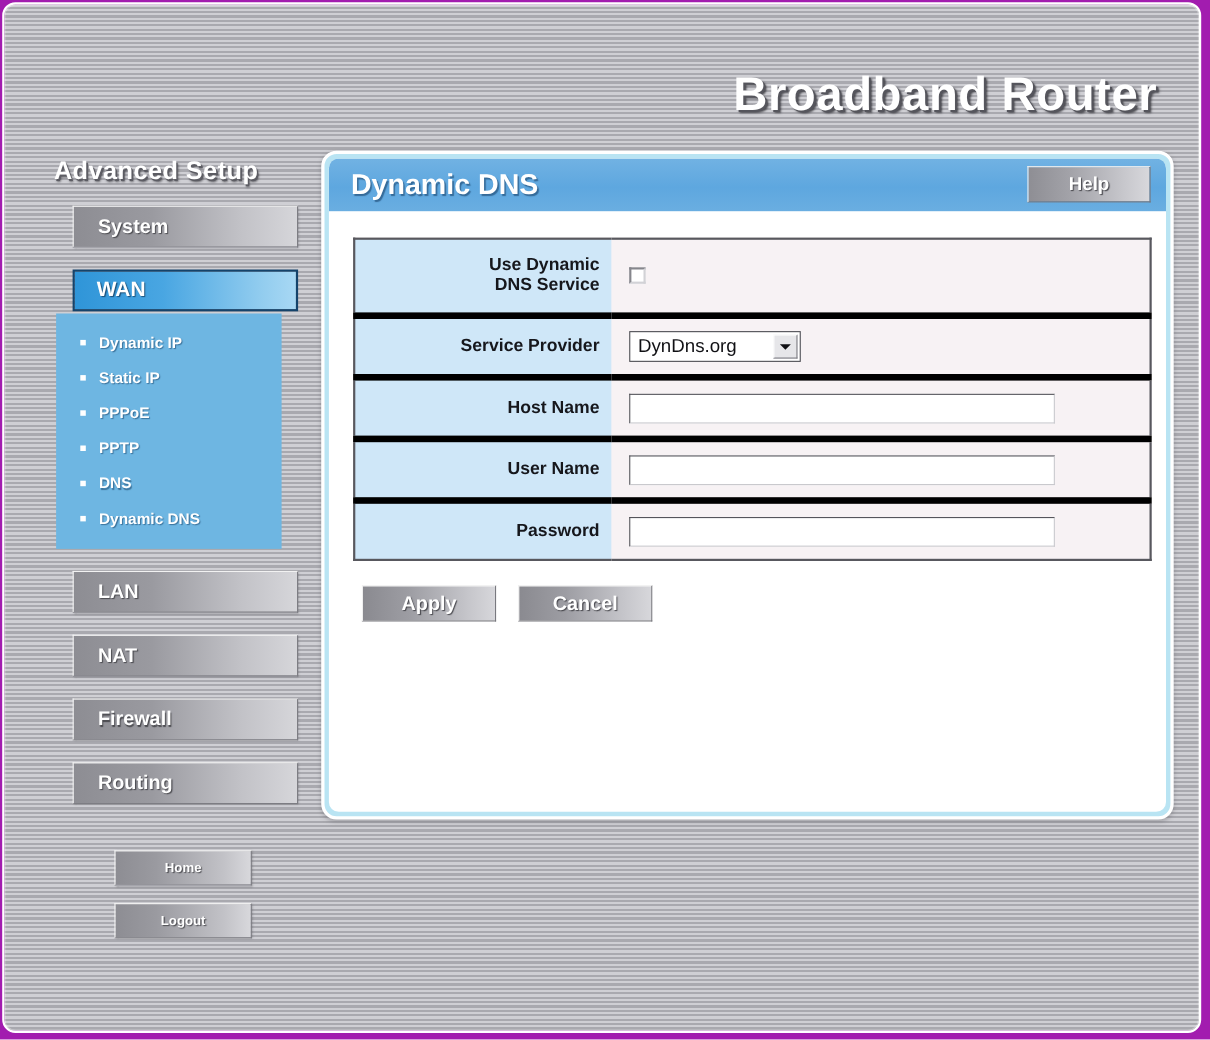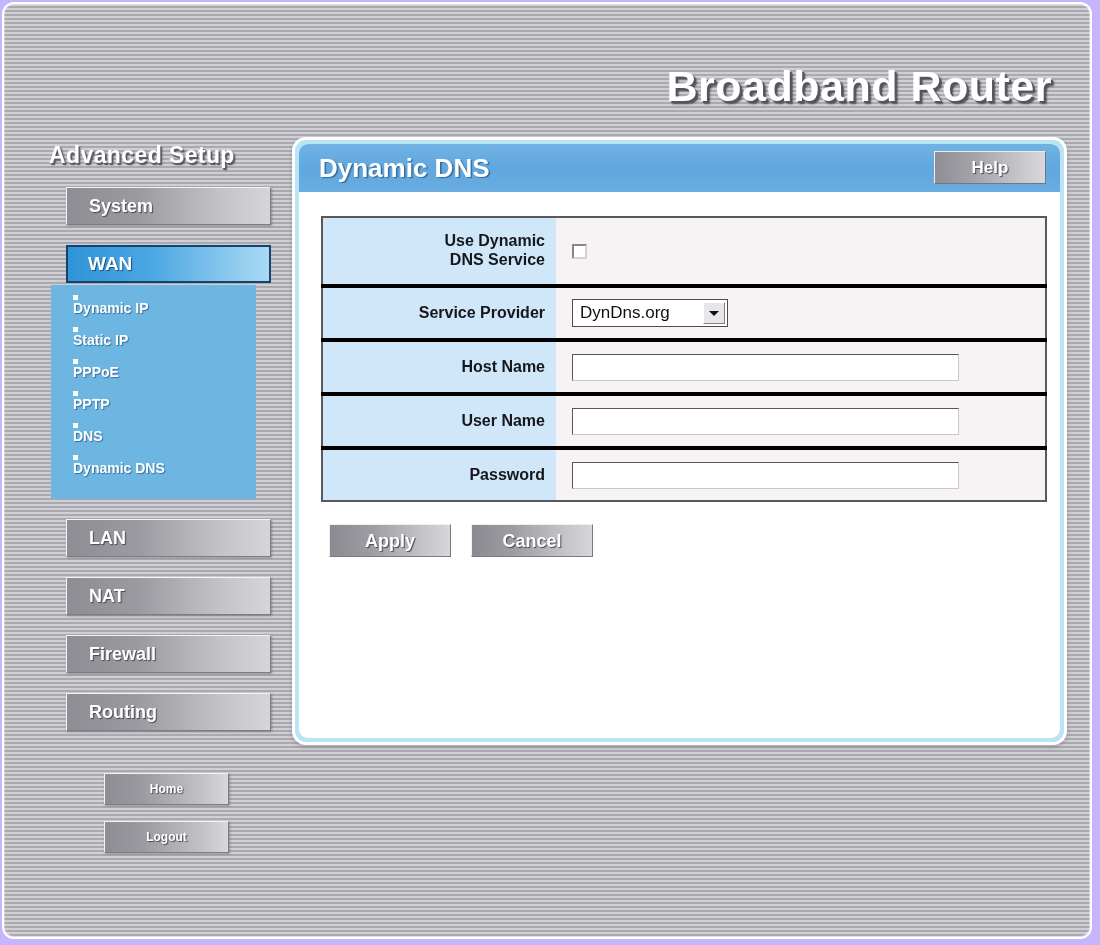--- a/index.html
+++ b/index.html
@@ -12,21 +12,21 @@
     font-family: "Liberation Sans", sans-serif;
     -webkit-font-smoothing: none;
   }
 
   
   #screen {
     position: relative;
     width: 1100px;
     height: 945px;
     overflow: hidden;
-    background: #c4b5fd;
+    background: #a21caf;
   }
 
   .window-frame {
     position: absolute;
     left: 2px;
     top: 2px;
     width: 1090px;
     height: 937px;
     border: 2px solid #ffffff;
     border-radius: 12px;
@@ -125,24 +125,24 @@
   
   .submenu {
     width: 205px;
     margin: -18px 0 20px 4px;
     padding: 10px 0 12px 0;
     background: #6eb6e2;
     box-sizing: border-box;
   }
   .submenu-item {
     display: flex;
+    align-items: center;
     height: 32px;
     padding-left: 22px;
     cursor: pointer;
-    flex-direction: column;
   }
   .submenu-bullet {
     width: 5px;
     height: 5px;
     background: #ffffff;
     margin-right: 12px;
     flex: 0 0 auto;
   }
   .submenu-label {
     font-size: 14px;
@@ -257,21 +257,21 @@
     width: 726px;
     border: 2px solid #58585e;
     border-collapse: collapse;
     background: #f7f2f4;
     table-layout: fixed;
   }
   .form-table tr { background: transparent; }
   .form-table td {
     padding: 0;
     vertical-align: middle;
-    border-bottom: 4px solid #000000;
+    border-bottom: 6px solid #000000;
   }
   .form-table tr:last-child td { border-bottom: none; }
 
   td.lbl {
     width: 222px;
     background: #cfe7f8;
     text-align: right;
     padding-right: 11px;
     font-size: 16px;
     font-weight: bold;

